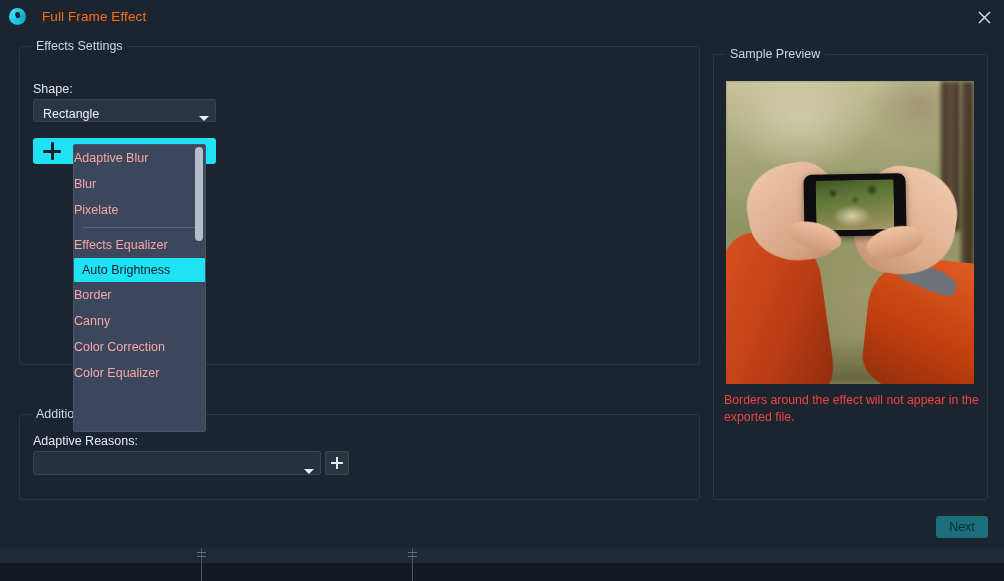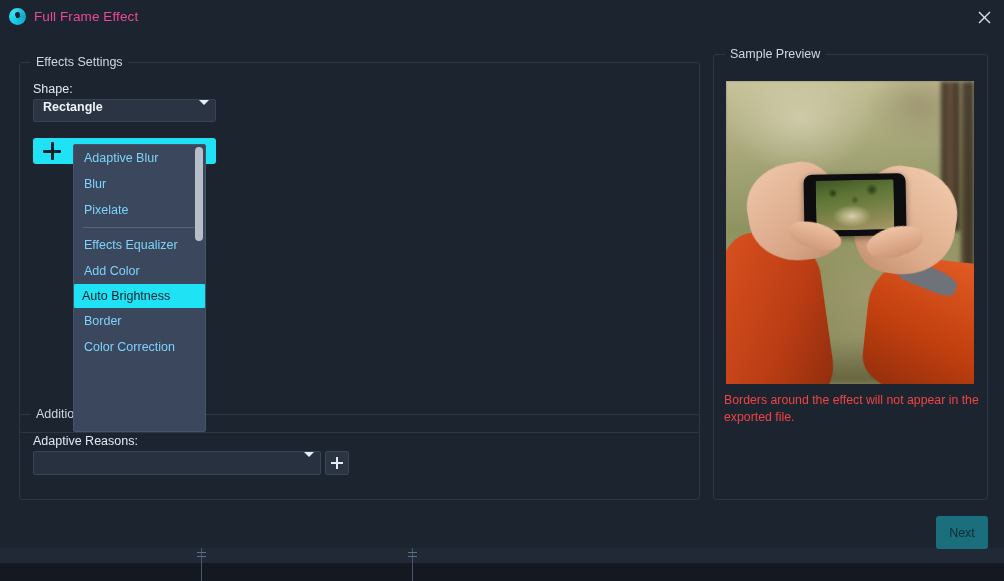--- a/index.html
+++ b/index.html
@@ -40,21 +40,21 @@
     background:
       radial-gradient(circle at 52% 48%, #1c2430 0 15%, transparent 16%),
       conic-gradient(from 200deg, #19c8e8 0deg, #37e0f5 120deg, #13a6c6 250deg, #19c8e8 360deg);
     position: relative; flex: none;
   }
   .app-logo:after{
     content:""; position:absolute; left:6px; top:4px; width:5px; height:5px;
     border-radius:50%; background:#1c2430;
   }
   .title-text {
-    color: #ec4899; font-size: 13.5px; letter-spacing: .1px;
+    color: #f97316; font-size: 13.5px; letter-spacing: .1px; margin-left: 8px;
   }
   .close-btn {
     position: absolute; right: 6px; top: 4px;
     width: 28px; height: 26px;
     display: flex; align-items: center; justify-content: center;
     color: #d7dde6; font-size: 17px; line-height: 1;
     cursor: pointer;
   }
   .close-btn svg { display:block; }
 
@@ -63,37 +63,36 @@
     position: absolute;
     border: 1px solid #2c3644;
     border-radius: 3px;
   }
   .group > .legend {
     position: absolute; top: -8px; left: 11px;
     padding: 0 5px;
     background: #1c2430;
     color: #cfd7e2; font-size: 12.5px;
   }
-  #grp-effects  { left: 19px;  top: 62px;  width: 681px; height: 371px; }
+  #grp-effects  { left: 19px;  top: 46px;  width: 681px; height: 319px; }
   #grp-extra    { left: 19px;  top: 414px; width: 681px; height: 86px; }
   #grp-preview  { left: 713px; top: 54px;  width: 275px; height: 446px; }
 
   .field-label {
     position: absolute; color: #e2e8f0; font-size: 12.5px;
   }
 
   
   .combo {
     position: absolute;
     background: #2b3442;
     border: 1px solid #39434f;
     border-radius: 2px;
-    display: flex; align-items: flex-start;
-    cursor: pointer;
-    font-weight: bold;
+    display: flex; align-items: flex-end;
+    cursor: pointer;
   }
   .combo .val {
     color: #eef2f7; font-size: 12.5px; padding-left: 9px; flex: 1;
     white-space: nowrap; overflow: hidden;
   }
   .combo .arrow {
     width: 22px; display:flex; align-items:center; justify-content:center;
   }
   .caret {
     width: 0; height: 0;
@@ -145,22 +144,21 @@
     width: 133px; height: 288px;
     background: #3a475c;
     border: 1px solid #46546b;
     border-radius: 2px;
     overflow: hidden;
     z-index: 40;
   }
   .dd-scroll { position: relative; width: 100%; height: 100%; }
   .dd-item {
     height: 26px; line-height: 26px;
-    padding-left: 10px;
-    color: #7dd3fc; font-size: 12.5px;
+    color: #fca5a5; font-size: 12.5px;
     white-space: nowrap; overflow: hidden;
     cursor: pointer;
   }
   .dd-item.sel {
     background: #1fe2f5; color: #10202c;
     margin: 0 0; padding-left: 8px; border-radius: 1px;
     height: 24px; line-height: 24px;
   }
   .dd-sep { height: 1px; background: #55647c; margin: 4px 9px 4px 9px; }
   .dd-track {
@@ -269,21 +267,21 @@
   }
 
   .preview-caption {
     position: absolute; left: 724px; top: 392px; width: 258px;
     color: #ef4444; font-size: 12.3px; line-height: 17px;
   }
 
   
   #next-btn {
     position: absolute; left: 936px; top: 516px;
-    width: 52px; height: 33px;
+    width: 52px; height: 22px;
     background: #1b6e7b; border-radius: 3px;
     display:flex; align-items:center; justify-content:center;
     color: #0e2b31; font-size: 12.5px;
     cursor: pointer;
   }
 </style>
 </head>
 <body>
 
 <div id="root">
@@ -370,24 +368,25 @@
       <span>Next</span>
     </div>
 
     <div class="dropdown">
       <div class="dd-scroll" id="dd-items">
           <div class="dd-item">Adaptive Blur</div>
           <div class="dd-item">Blur</div>
           <div class="dd-item">Pixelate</div>
           <div class="dd-sep"></div>
           <div class="dd-item">Effects Equalizer</div>
-          <div class="dd-item">Add Color</div>
           <div class="dd-item sel">Auto Brightness</div>
           <div class="dd-item">Border</div>
+          <div class="dd-item">Canny</div>
           <div class="dd-item">Color Correction</div>
+          <div class="dd-item">Color Equalizer</div>
         </div>
       <div class="dd-track">
         <div class="dd-thumb"></div>
       </div>
     </div>
 
   </div>
 </div>
 
 </body></html>

